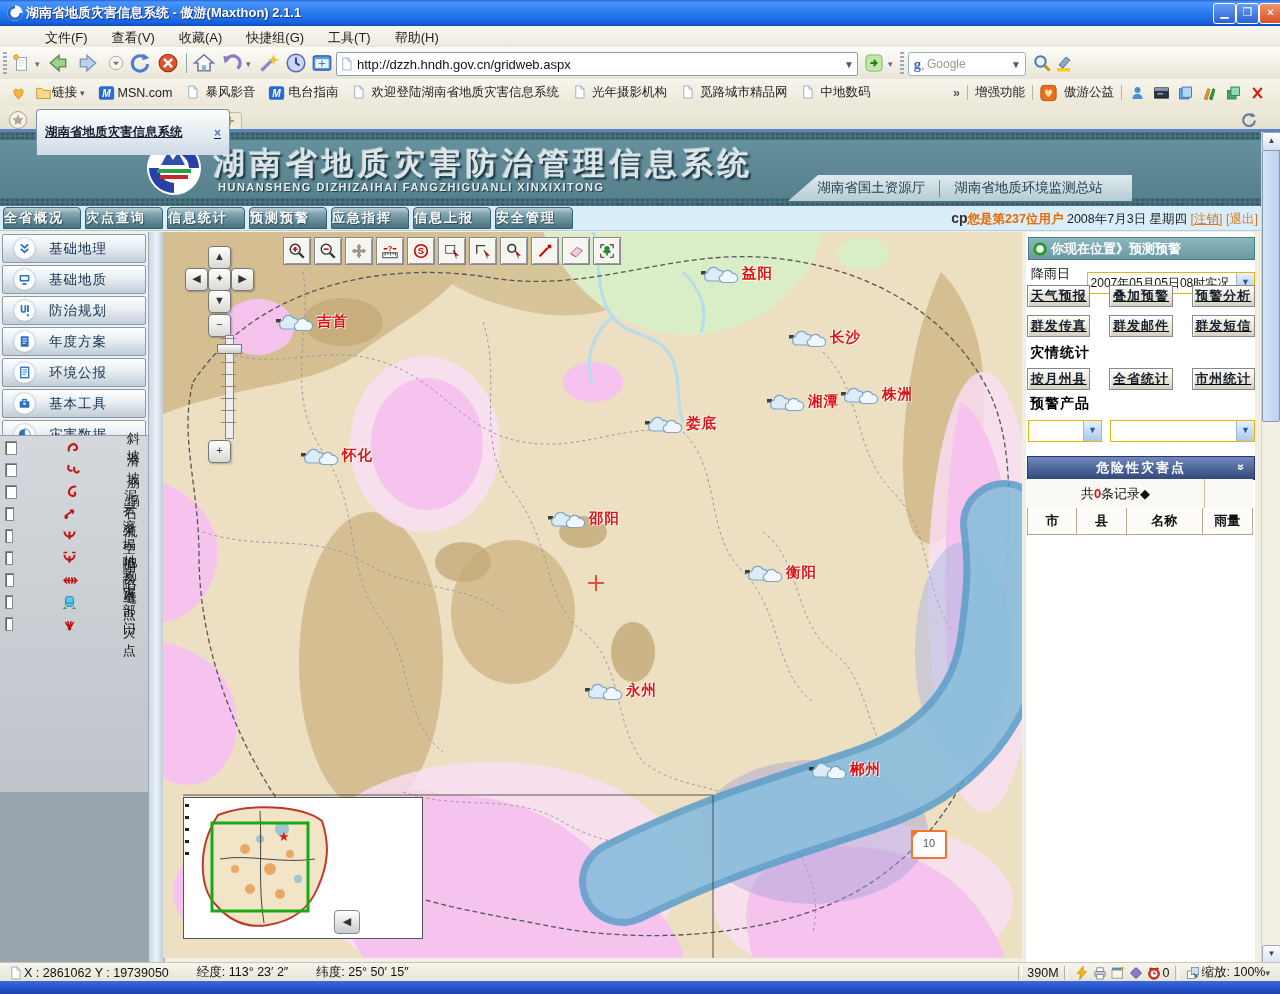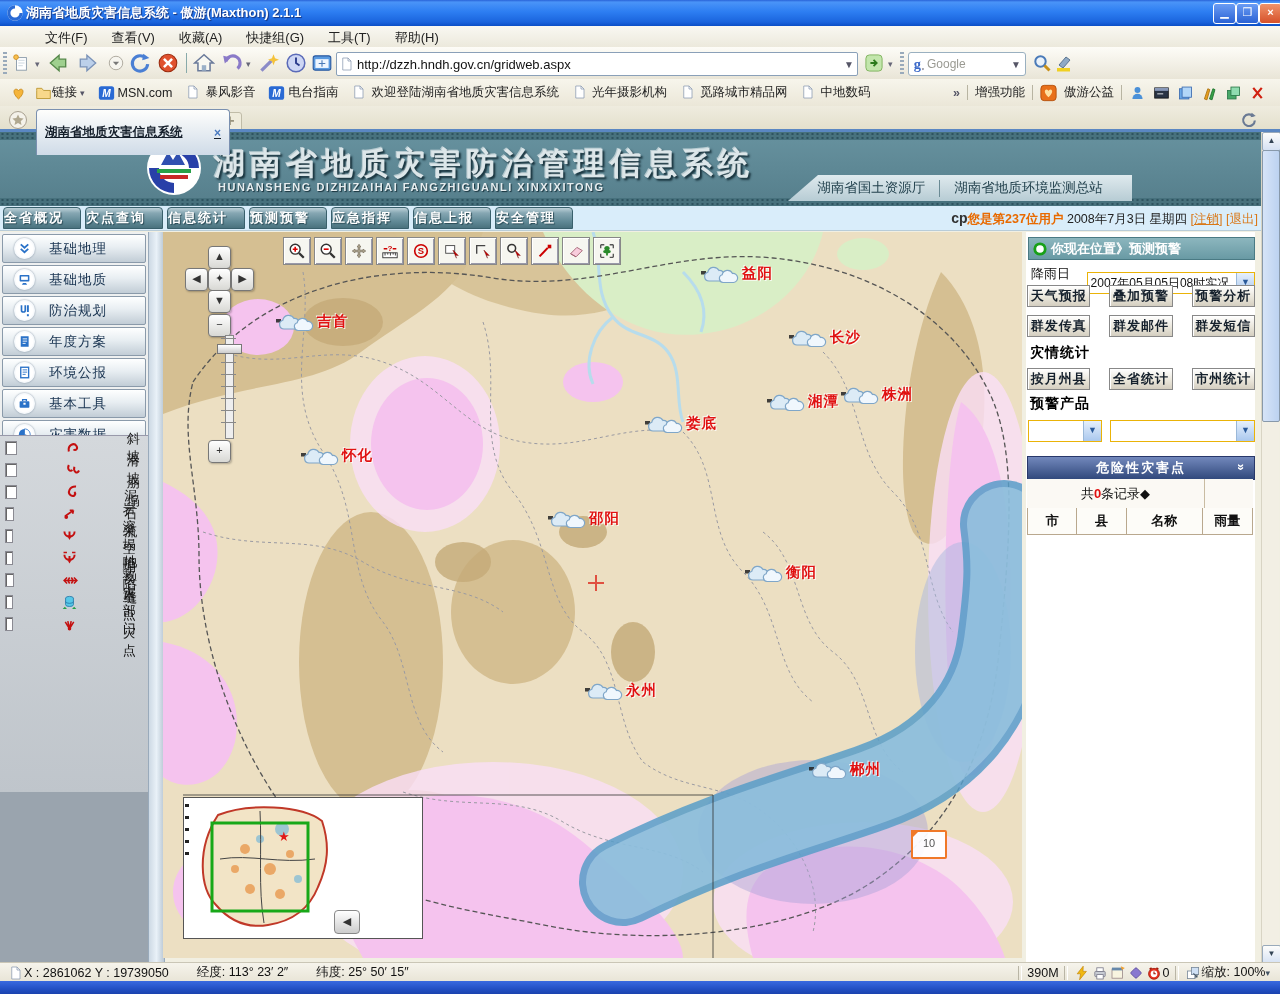--- a/index.html
+++ b/index.html
@@ -102,21 +102,21 @@
 #right-panel{left:1026px;top:232px;width:229px;height:730px;background:#fff;}
 #rp-loc{left:2px;top:5px;width:225px;height:21px;background:linear-gradient(#8cb6be,#699aa4);border:1px solid #4a7a84;
   display:flex;align-items:center;color:#fff;font-weight:bold;font-size:13px;}
 #rp-loc .gd{width:16px;height:16px;margin:0 3px;}
 .rp-label{font-size:13px;color:#111;}
 #rain-row{left:2px;top:33px;width:227px;display:flex;align-items:center;}
 .xp-select{height:20px;background:#fff;border:1px solid #eab308;display:flex;align-items:center;font-size:12px;color:#111;}
 .xp-select .tx{padding-left:3px;white-space:nowrap;overflow:hidden;}
 .xp-select .ar{margin-left:auto;width:17px;height:100%;background:linear-gradient(#e6f0fc,#aac8ee);border-left:1px solid #9ab8d8;
   color:#2a5a9a;text-align:center;font-size:9px;line-height:19px;}
-.rp-row{position:absolute;left:1px;width:228px;display:flex;gap:19px;}
+.rp-row{position:absolute;left:1px;width:228px;display:flex;gap:19px;text-decoration:underline;}
 .xp-btn{width:72px;height:22px;background:linear-gradient(#ffffff,#e8e4d8 60%,#d4cec0);border:1px solid #888;
   box-shadow:1px 1px 0 #fff inset;font-size:13px;font-weight:bold;color:#15202c;font-family:inherit;letter-spacing:1px;padding:0;}
 .rp-h{position:absolute;left:4px;font-size:14px;font-weight:bold;color:#000;letter-spacing:1px;}
 #danger-head{left:1px;top:224px;width:226px;height:22px;background:linear-gradient(#7288bc,#31497c);border:1px solid #28386a;
   color:#fff;font-weight:bold;font-size:13px;text-align:center;line-height:22px;letter-spacing:2px;}
 #danger-head .chev{position:absolute;right:8px;top:0;display:inline-block;transform:rotate(90deg);font-size:12px;}
 #danger-rec{left:1px;top:247px;width:226px;height:29px;background:#fbf9f4;border-bottom:1px solid #b9a88e;
   font-size:13px;color:#111;display:flex;align-items:center;}
 #danger-rec .main{width:177px;text-align:center;border-right:1px solid #c9bca2;height:100%;display:flex;align-items:center;justify-content:center;}
 #danger-rec .cnt{color:#e01010;font-weight:bold;}

